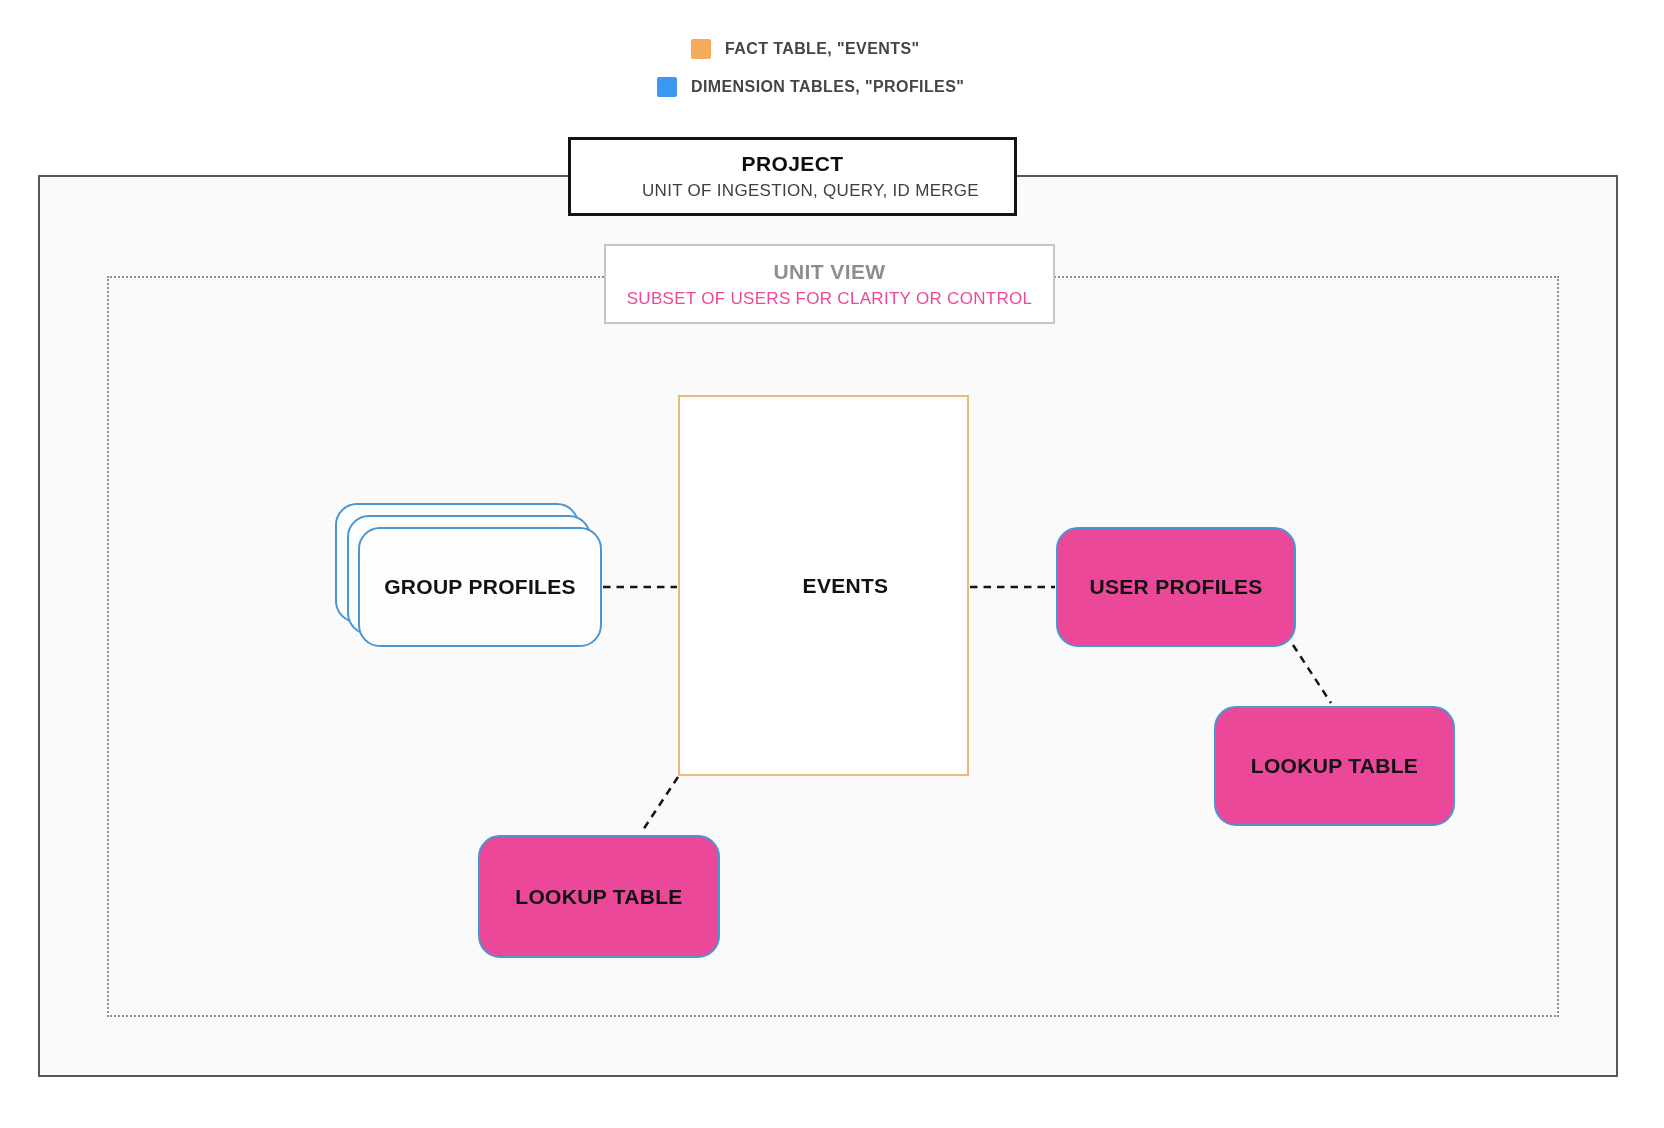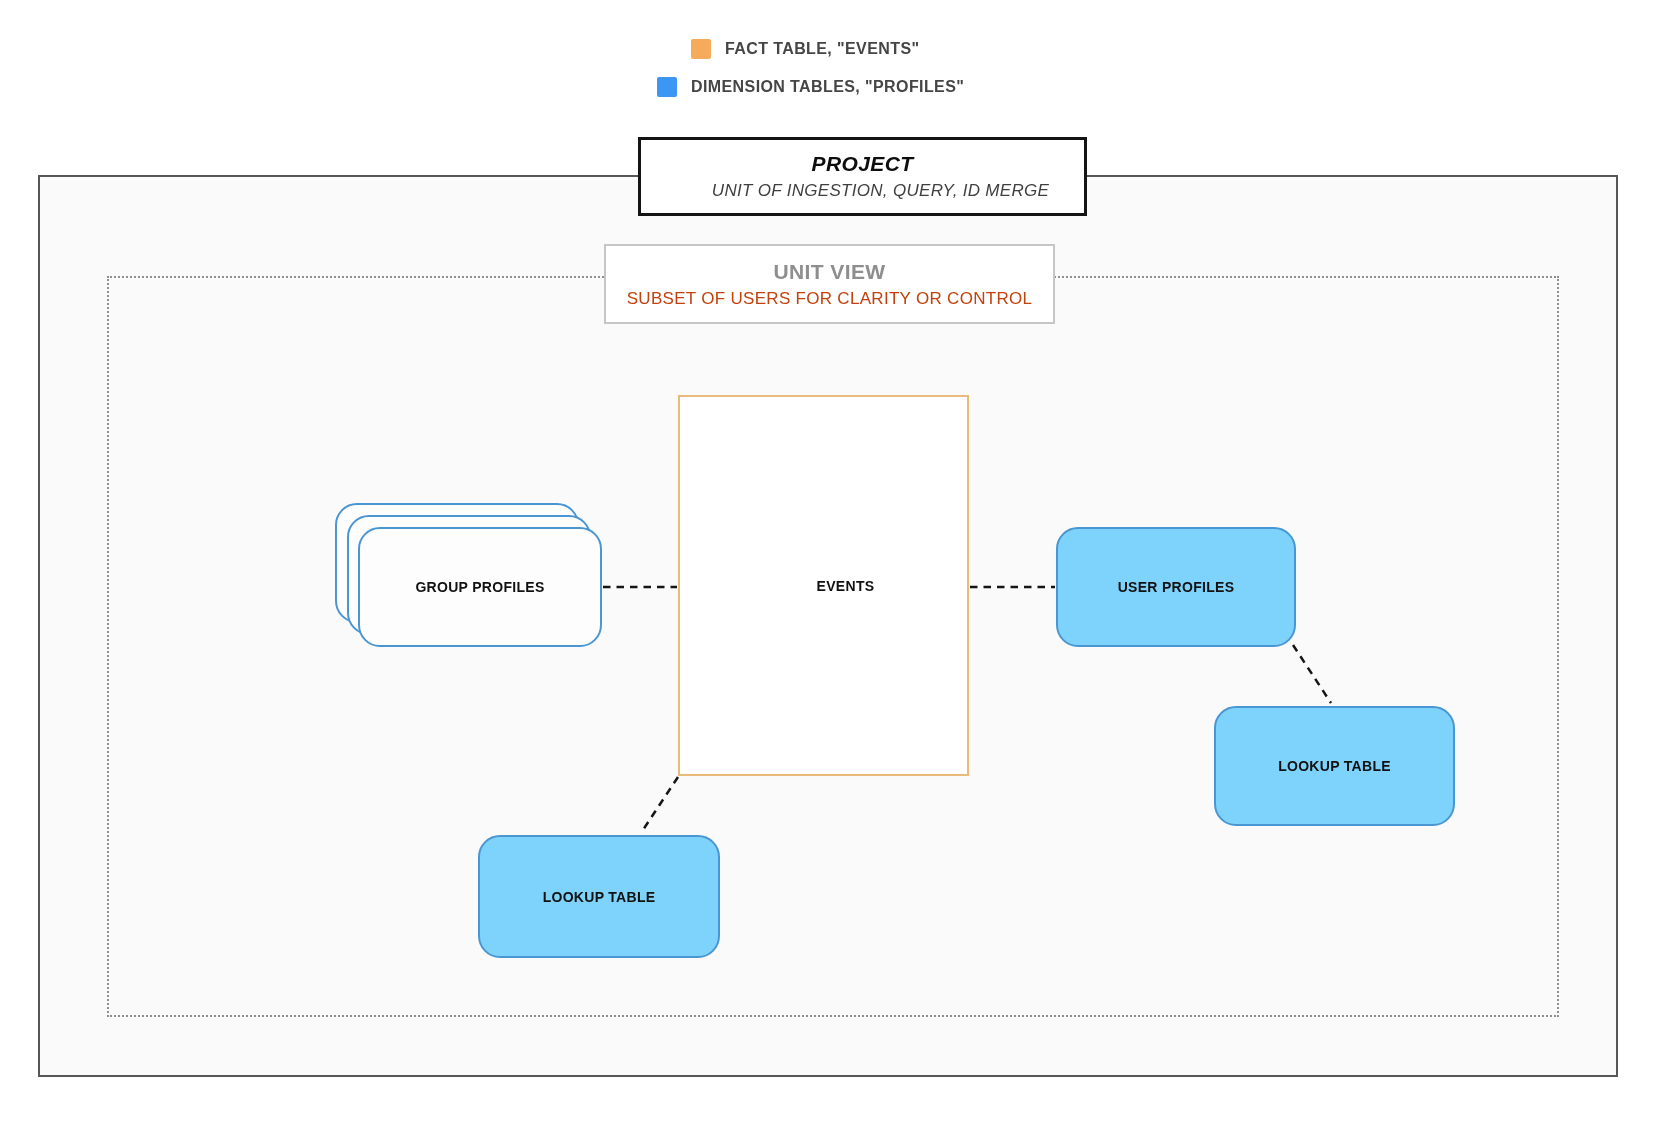--- a/index.html
+++ b/index.html
@@ -15,36 +15,36 @@
 
   
   .project-region{position:absolute;left:38px;top:175px;width:1580px;height:902px;
     border:2px solid #575757;background:#fafafa;box-sizing:border-box;z-index:0;}
   .dataview-region{position:absolute;left:107px;top:276px;width:1452px;height:741px;
     border:2px dotted #8f8f8f;box-sizing:border-box;z-index:0;}
 
   
   .title-box{position:absolute;display:flex;flex-direction:column;align-items:center;
     justify-content:center;gap:5px;background:#ffffff;box-sizing:border-box;z-index:3;text-align:center;}
-  .title-box.project{left:638px;top:137px;width:449px;height:79px;border:3px solid #141414;font-style:italic;}
+  .title-box.project{left:568px;top:137px;width:449px;height:79px;border:3px solid #141414;}
   .title-box.dataview{left:604px;top:244px;width:451px;height:80px;border:2px solid #c6c6c6;}
   .title-box .title{font-size:21px;font-weight:bold;letter-spacing:.4px;}
   .title-box .subtitle{font-size:17px;letter-spacing:.3px;white-space:nowrap;}
   .title-box.project .title{color:#0d0d0d;}
   .title-box.project .subtitle{color:#3f3f3f;margin-left:36px;}
   .title-box.dataview .title{color:#8e8e8e;}
-  .title-box.dataview .subtitle{color:#c2410c;}
+  .title-box.dataview .subtitle{color:#ec4899;}
 
   
   .connectors{position:absolute;left:0;top:0;z-index:1;pointer-events:none;}
 
   
-  .node-label{font-size:14px;font-weight:bold;color:#111111;letter-spacing:.3px;white-space:nowrap;}
+  .node-label{font-size:21px;font-weight:bold;color:#111111;letter-spacing:.3px;white-space:nowrap;}
   .node{position:absolute;display:flex;align-items:center;justify-content:center;
-    background:#7dd3fc;box-sizing:border-box;z-index:2;}
+    background:#ec4899;box-sizing:border-box;z-index:2;}
   .node.fact{left:678px;top:395px;width:291px;height:381px;border:2px solid #eaba7d;background:#ffffff;padding-left:44px;}
   .dim-card{border:2px solid #4a96d2;border-radius:22px;background:#fdfdfd;box-sizing:border-box;}
   .node.dim{border:2px solid #4a96d2;border-radius:22px;}
   .node.user-profiles{left:1056px;top:527px;width:240px;height:120px;}
   .node.lookup-bottom{left:478px;top:835px;width:242px;height:123px;}
   .node.lookup-right{left:1214px;top:706px;width:241px;height:120px;}
 
   
   .stack{position:absolute;left:335px;top:503px;width:268px;height:145px;z-index:2;}
   .stack .card{position:absolute;width:244px;height:120px;}

